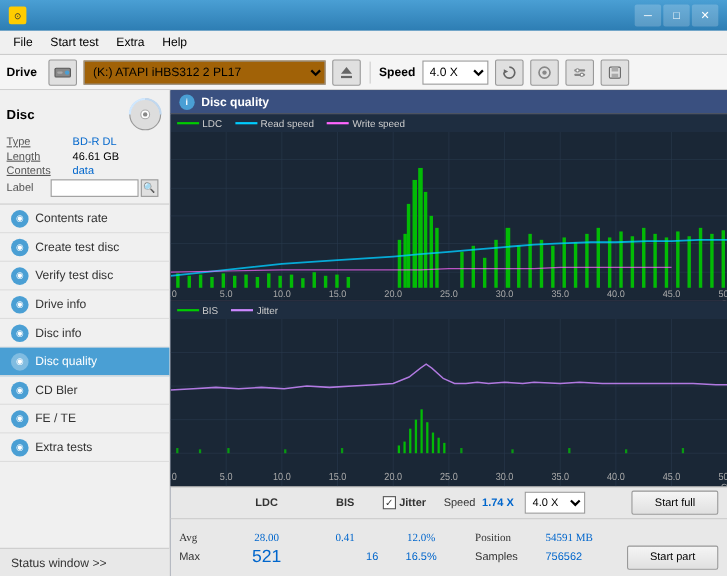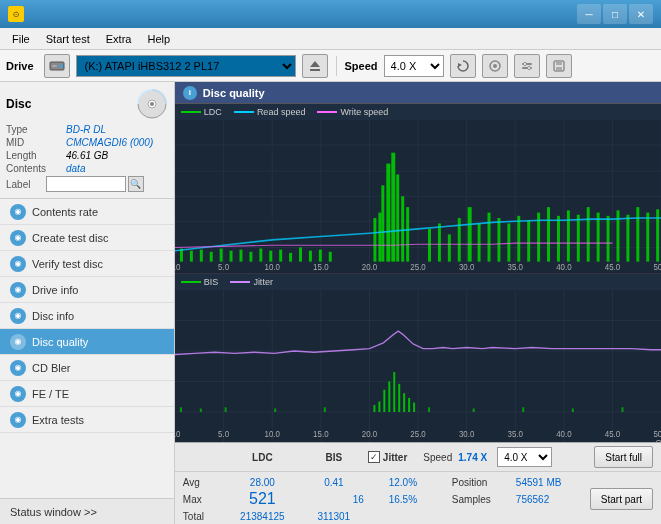--- a/index.html
+++ b/index.html
@@ -38,21 +38,21 @@
       display: flex;
       align-items: center;
       padding: 0 6px;
       border-bottom: 1px solid #ccc;
       gap: 6px;
     }
     .toolbar-label { font-size: 11px; font-weight: bold; margin-right: 4px; }
     .drive-select {
       height: 22px;
       border: 1px solid #999;
-      background: #0369a1;
+      background: #a16207;
       font-size: 11px;
       padding: 0 4px;
       width: 220px;
     }
     .toolbar-btn {
       height: 24px;
       width: 26px;
       background: #e0e0e0;
       border: 1px solid #999;
       border-radius: 2px;
@@ -86,22 +86,22 @@
     }
     .disc-panel-header {
       display: flex;
       align-items: center;
       justify-content: space-between;
       margin-bottom: 4px;
     }
     .disc-panel-title { font-weight: bold; font-size: 12px; }
     .disc-icon { width: 32px; height: 32px; }
     .disc-info-row { display: flex; margin-bottom: 2px; font-size: 10px; }
-    .disc-info-label { width: 60px; color: #555; }
-    .disc-info-value { color: #0066cc; flex: 1; font-style: italic; }
+    .disc-info-label { width: 60px; color: #555; text-decoration: underline; }
+    .disc-info-value { color: #0066cc; flex: 1; }
     .disc-info-value.black { color: #000; }
     .label-row { display: flex; align-items: center; margin-top: 2px; }
     .label-text { width: 40px; font-size: 10px; color: #555; }
     .label-input { width: 80px; height: 16px; border: 1px solid #999; font-size: 9px; padding: 0 2px; }
     .label-btn { width: 16px; height: 16px; background: #e0e0e0; border: 1px solid #999; margin-left: 2px; cursor: pointer; display: flex; align-items: center; justify-content: center; font-size: 9px; }
 
     .sidebar-nav { flex: 1; }
     .nav-item {
       height: 26px;
       display: flex;
@@ -146,21 +146,21 @@
       gap: 6px;
       border-bottom: 1px solid #555;
     }
     .panel-title { color: white; font-size: 11px; font-weight: bold; }
     .panel-icon { width: 14px; height: 14px; background: #4a9fd4; border-radius: 7px; display: flex; align-items: center; justify-content: center; color: white; font-size: 8px; font-weight: bold; }
     .legend-item { display: flex; align-items: center; gap: 3px; font-size: 9px; color: #ccc; }
 
     .action-btns { display: flex; flex-direction: column; gap: 3px; margin-left: auto; }
     .action-btn {
       height: 22px;
-      padding: 0 10px;
+      padding: 0 20px;
       background: linear-gradient(to bottom, #f5f5f5, #e0e0e0);
       border: 1px solid #999;
       border-radius: 2px;
       cursor: pointer;
       font-size: 10px;
       white-space: nowrap;
     }
 
     
     .grid-label { font-size: 8px; fill: #aaa; }
@@ -249,24 +249,20 @@
           <circle cx="16" cy="16" r="14" fill="#ddd" stroke="#999" stroke-width="1"></circle>
           <circle cx="16" cy="16" r="4" fill="white" stroke="#aaa" stroke-width="1"></circle>
           <circle cx="16" cy="16" r="2" fill="#888"></circle>
           <path d="M16,2 A14,14 0 0,1 30,16" fill="none" stroke="#c0d8f0" stroke-width="2"></path>
           <path d="M16,2 A14,14 0 0,0 2,16" fill="none" stroke="#d0e8ff" stroke-width="2"></path>
         </svg>
       </div>
       <div class="disc-info-row">
         <span class="disc-info-label">Type</span>
         <span class="disc-info-value">BD-R DL</span>
-      </div>
-      <div class="disc-info-row">
-        <span class="disc-info-label">MID</span>
-        <span class="disc-info-value">CMCMAGDI6 (000)</span>
       </div>
       <div class="disc-info-row">
         <span class="disc-info-label">Length</span>
         <span class="disc-info-value black">46.61 GB</span>
       </div>
       <div class="disc-info-row">
         <span class="disc-info-label">Contents</span>
         <span class="disc-info-value">data</span>
       </div>
       <div class="label-row">
@@ -555,39 +551,34 @@
           <option>4.0 X</option>
         </select>
         <div class="action-btns" style="margin-left:auto; display:flex; flex-direction:row; gap:4px;">
           <button class="action-btn">Start full</button>
         </div>
       </div>
 
       <div style="display:flex; align-items:center; padding:2px 8px; gap:4px; flex:1;">
 
         <div style="display:flex; flex-direction:column; gap:1px;">
-          <div style="display:flex; align-items:center; gap:4px; height:16px;">
+          <div style="display:flex; align-items:center; gap:4px; height:16px;font-family:Liberation Serif, serif;">
             <span style="width:38px; font-size:10px; color:#333;">Avg</span>
             <span style="width:75px; text-align:center; font-size:10px; color:#0066cc;">28.00</span>
             <span style="width:60px; text-align:center; font-size:10px; color:#0066cc;">0.41</span>
             <span style="width:70px; text-align:center; font-size:10px; color:#0066cc;">12.0%</span>
             <span style="margin-left:10px; font-size:10px; color:#333; width:60px;">Position</span>
             <span style="font-size:10px; color:#0066cc; width:70px;">54591 MB</span>
           </div>
           <div style="display:flex; align-items:center; gap:4px; height:16px;">
             <span style="width:38px; font-size:10px; color:#333;">Max</span>
             <span style="width:75px; text-align:center; font-size:16px; color:#0066cc;">521</span>
             <span style="width:60px; text-align:right; font-size:10px; color:#0066cc;">16</span>
             <span style="width:70px; text-align:center; font-size:10px; color:#0066cc;">16.5%</span>
             <span style="margin-left:10px; font-size:10px; color:#333; width:60px;">Samples</span>
             <span style="font-size:10px; color:#0066cc; width:70px;">756562</span>
             <button class="action-btn" style="margin-left:auto;">Start part</button>
           </div>
-          <div style="display:flex; align-items:center; gap:4px; height:16px;">
-            <span style="width:38px; font-size:10px; color:#333;">Total</span>
-            <span style="width:75px; text-align:center; font-size:10px; color:#0066cc;">21384125</span>
-            <span style="width:60px; text-align:center; font-size:10px; color:#0066cc;">311301</span>
-          </div>
         </div>
       </div>
     </div>
   </div>
 </div>
 
 </body></html>

